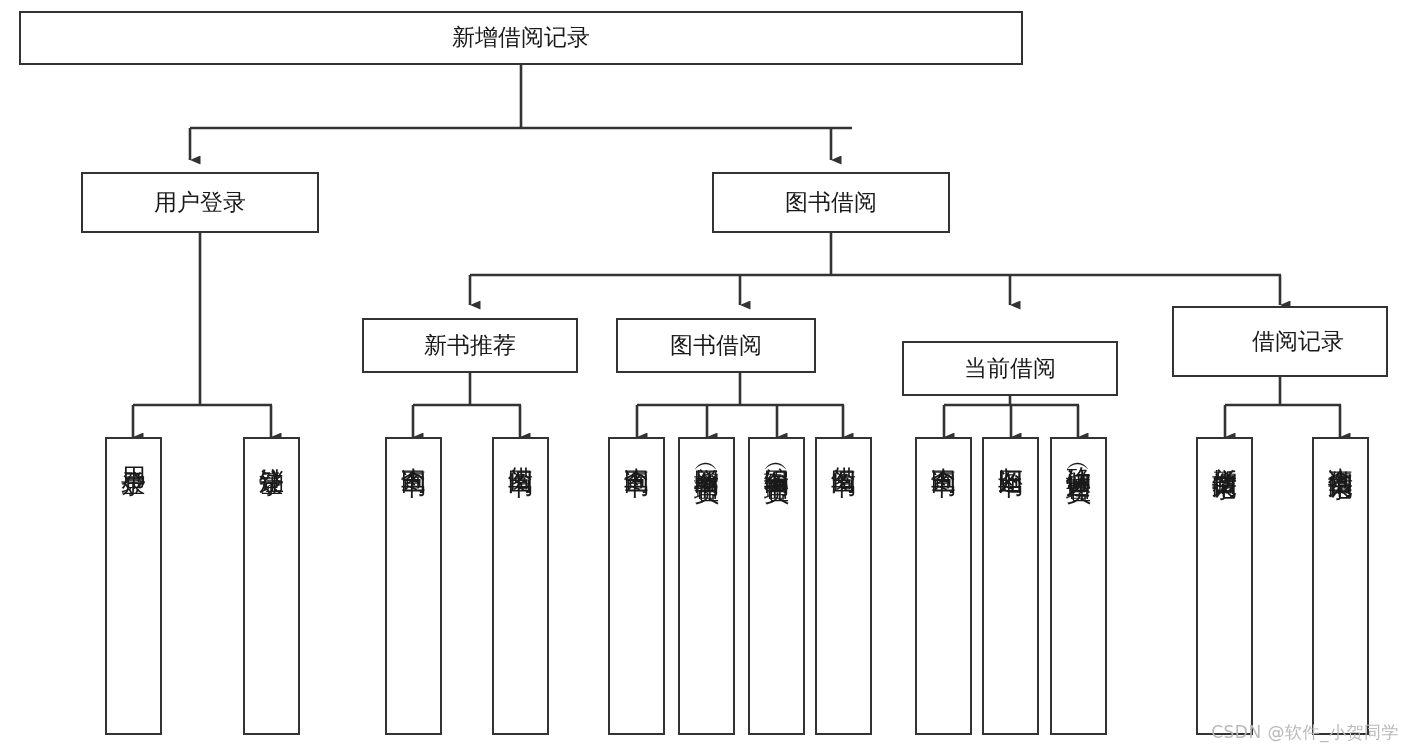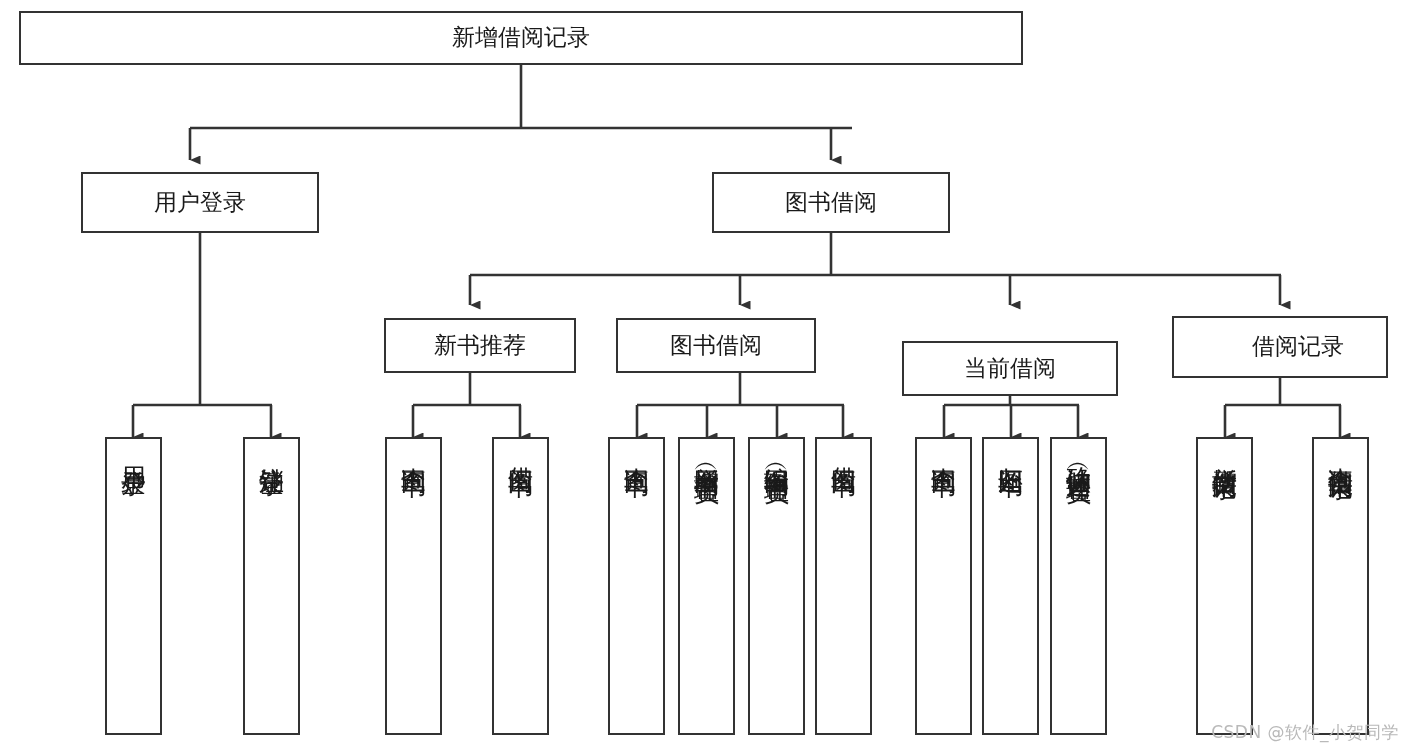--- a/index.html
+++ b/index.html
@@ -125,33 +125,33 @@
   </div>
 
   <div class="node horiz" style="left:81px; top:172px; width:238px; height:61px;">
     <span class="node-label">用户登录</span>
   </div>
 
   <div class="node horiz" style="left:712px; top:172px; width:238px; height:61px;">
     <span class="node-label">图书借阅</span>
   </div>
 
-  <div class="node horiz" style="left:362px; top:318px; width:192px; height:55px;margin-left:22px;">
+  <div class="node horiz" style="left:362px; top:318px; width:216px; height:55px;">
     <span class="node-label">新书推荐</span>
   </div>
 
   <div class="node horiz" style="left:616px; top:318px; width:200px; height:55px;">
     <span class="node-label">图书借阅</span>
   </div>
 
   <div class="node horiz" style="left:902px; top:318px; width:216px; height:55px;margin-top:23px;">
     <span class="node-label">当前借阅</span>
   </div>
 
-  <div class="node horiz" style="left:1172px; top:316px; width:216px; height:62px;padding-left:36px;">
+  <div class="node horiz" style="left:1172px; top:306px; width:216px; height:71px;padding-left:36px;">
     <span class="node-label">借阅记录</span>
   </div>
 
   <div class="node vert" style="left:105px; top:437px; width:57px; height:298px;">
     <span class="node-label">用户登录</span>
   </div>
 
   <div class="node vert" style="left:243px; top:437px; width:57px; height:298px;">
     <span class="node-label">注销登录</span>
   </div>

